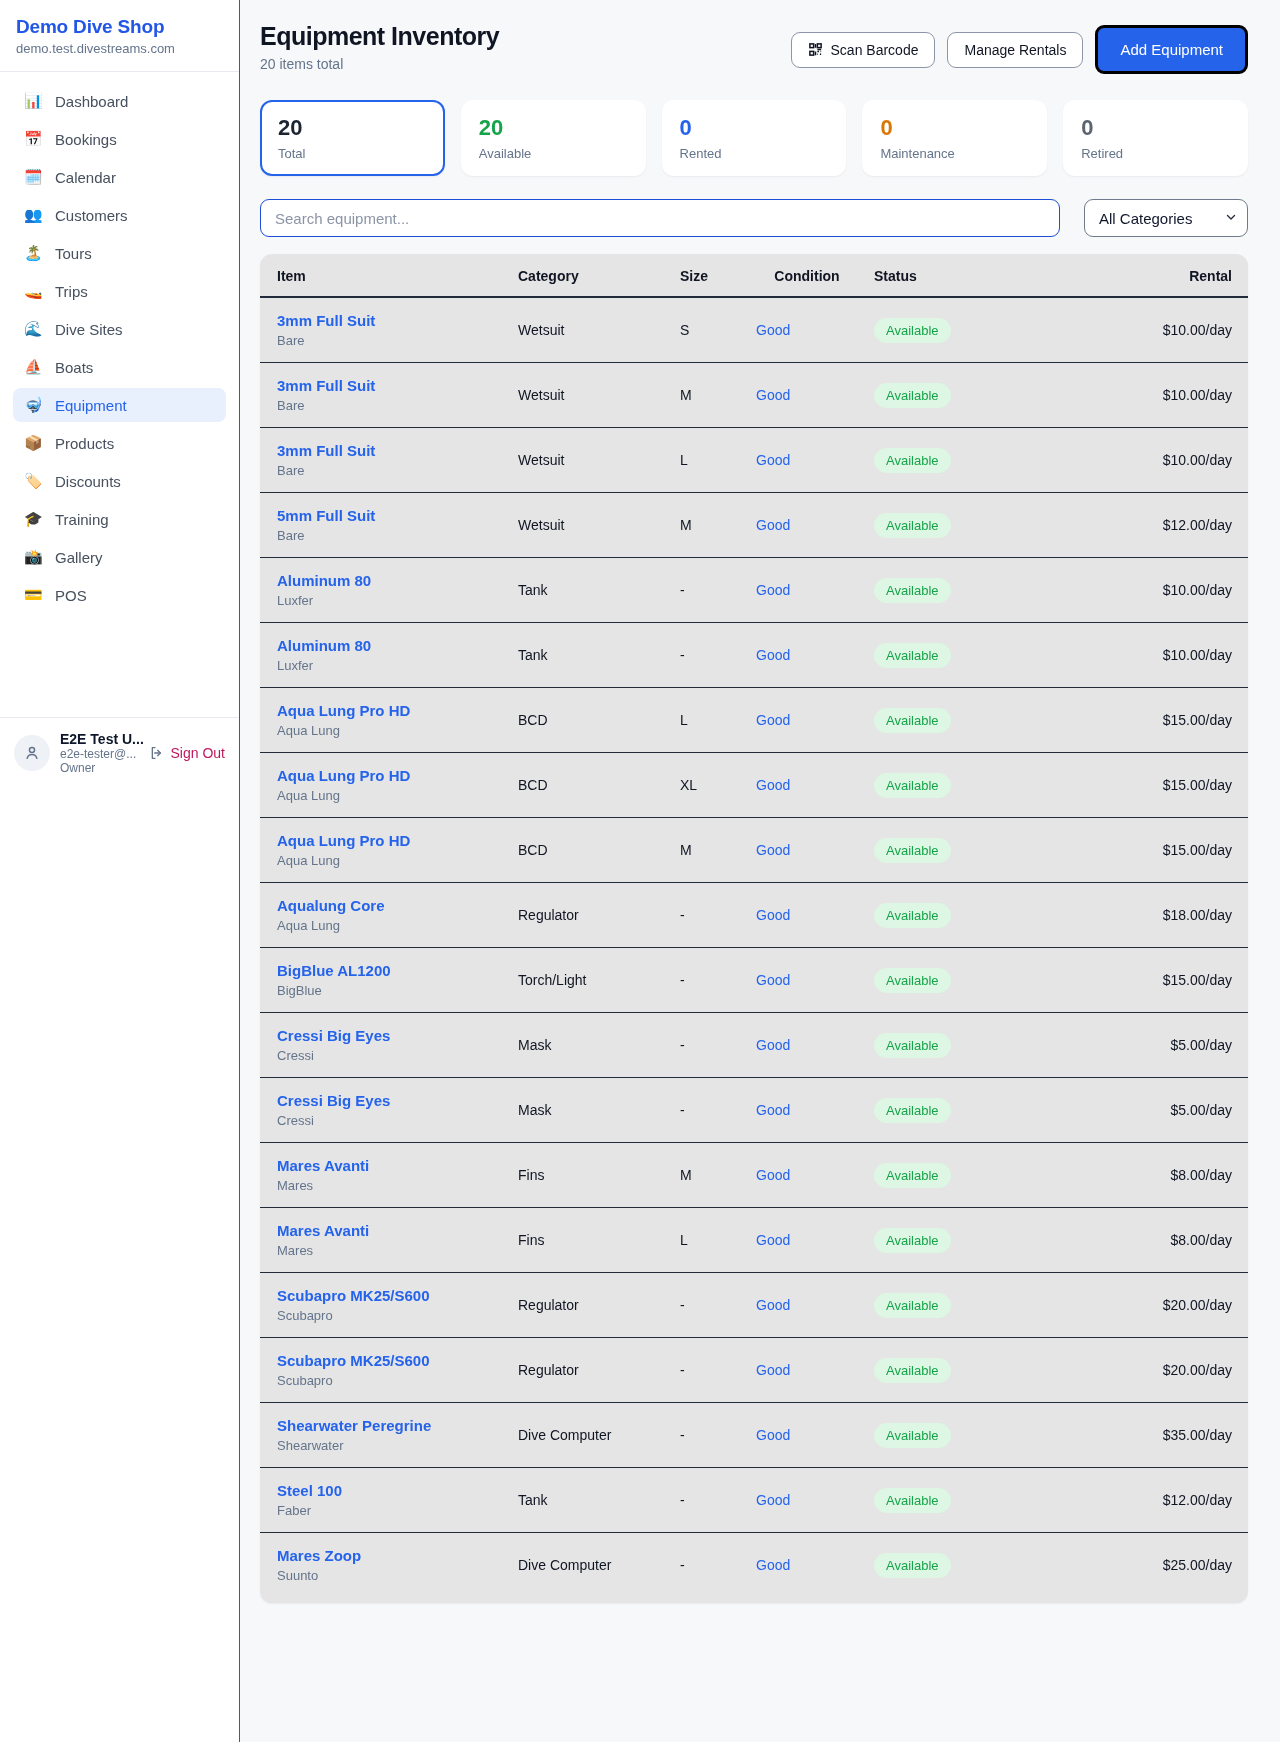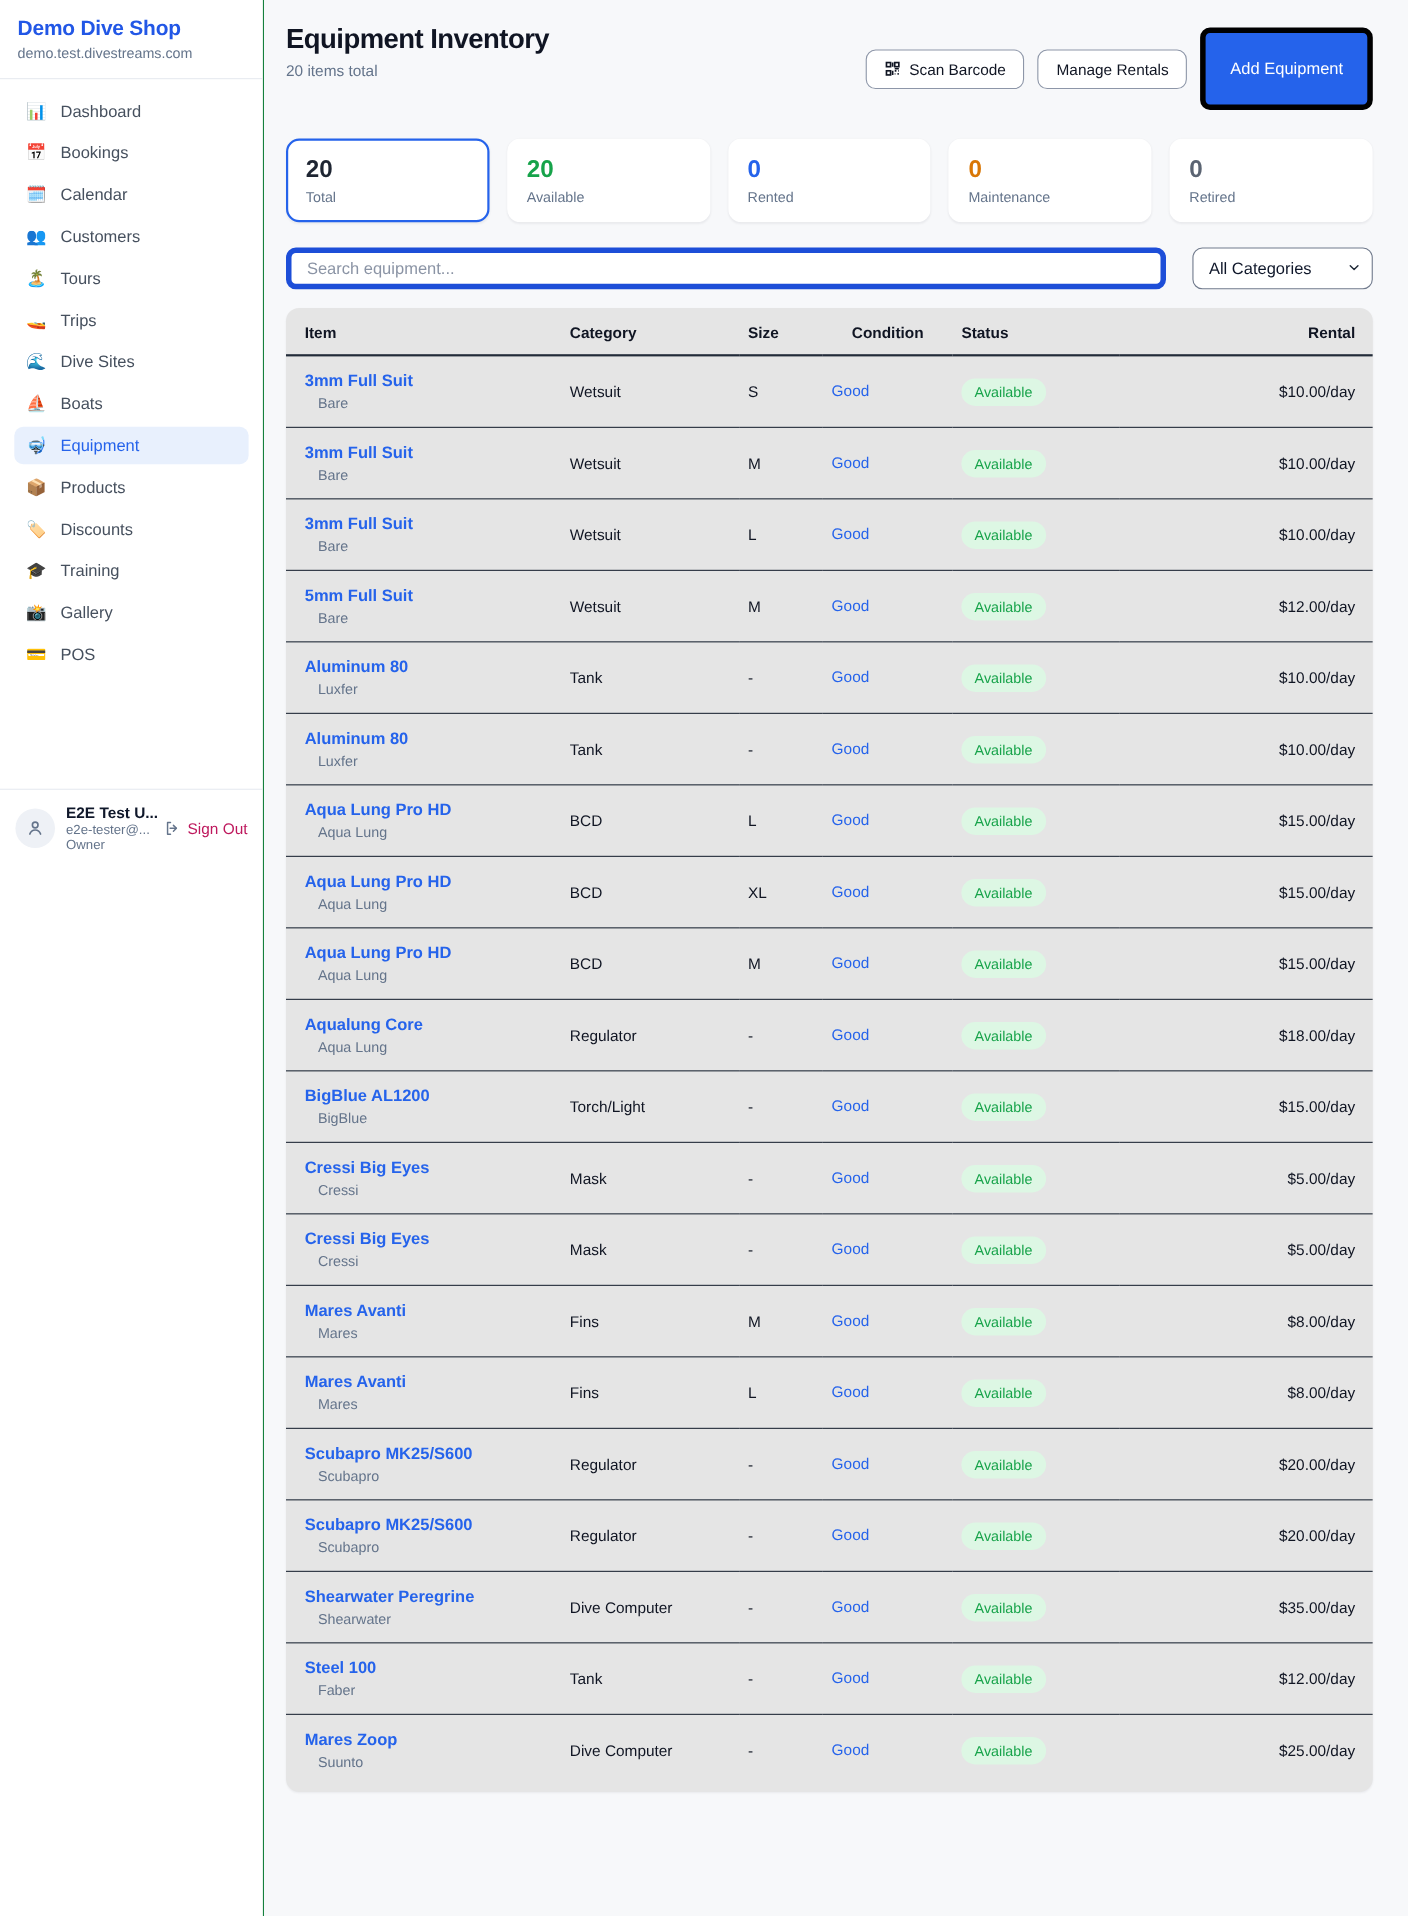--- a/index.html
+++ b/index.html
@@ -55,22 +55,22 @@
   .header-actions { display:flex; align-items:center; gap:12px; padding-top:3px; }
   .btn {
     font-family:inherit; font-size:14px; cursor:pointer; border-radius:9px;
     display:inline-flex; align-items:center; gap:8px;
   }
   .btn-outline {
     background:#ffffff; border:1px solid #8d96a8; color:#101523;
     padding:9px 16px; font-weight:500;
   }
   .btn-primary {
-    background:#2563eb; border:5px solid #000000; color:#ffffff;
-    padding:24px 22px; font-size:15px; font-weight:500;
+    background:#2563eb; border:3px solid #000000; color:#ffffff;
+    padding:13px 22px; font-size:15px; font-weight:500;
   }
 
   
   .stats { display:grid; grid-template-columns:repeat(5,1fr); gap:16px; margin-top:26px; }
   .stat-card {
     background:#ffffff; border-radius:12px; padding:13px 16px;
     box-shadow:0 1px 2px rgba(16,24,40,.06);
     border:2px solid transparent; cursor:pointer;
   }
   .stat-card.selected { border-color:#2563eb; }
@@ -78,21 +78,21 @@
   .stat-label { font-size:13px; color:#64748b; margin-top:5px; }
   .c-dark   { color:#1e2532; }
   .c-green  { color:#16a34a; }
   .c-blue   { color:#2563eb; }
   .c-orange { color:#d97706; }
   .c-gray   { color:#5b6472; }
 
   
   .filters { display:flex; gap:24px; margin-top:23px; }
   .search-input {
-    flex:1; height:38px; border:5px solid #1d4ed8; border-radius:9px;
+    flex:1; height:38px; border:1px solid #1d4ed8; border-radius:9px;
     padding:0 14px; font-size:15px; font-family:inherit; color:#0f172a; background:#fff;
   }
   .search-input::placeholder { color:#8b94a5; }
   .select-wrap { position:relative; width:164px; flex:none; }
   .category-select {
     width:100%; height:38px; border:1px solid #707a8c; border-radius:9px;
     background:#fff; font-size:15px; font-family:inherit; color:#0f172a;
     padding:0 28px 0 14px; appearance:none; -webkit-appearance:none; cursor:pointer;
   }
   .select-chevron { position:absolute; right:10px; top:11px; pointer-events:none; color:#1f2937; }
@@ -111,21 +111,21 @@
   th.col-item { width:250px; padding-left:17px; }
   th.col-category { width:162px; }
   th.col-size { width:76px; }
   th.col-condition { width:118px;text-align:center; }
   th.col-status { width:152px; }
   th.col-rental { text-align:right; padding-right:16px; }
   tbody td { padding:14px 8px; border-bottom:1px solid #222b39; vertical-align:middle; }
   tbody tr:last-child td { border-bottom:none; }
   td.cell-item { padding-left:17px; }
   .item-name { color:#2563eb; font-size:15px; font-weight:600; cursor:pointer; }
-  .item-brand { color:#64748b; font-size:13px; margin-top:4px;margin-left:12px; }
+  .item-brand { color:#64748b; font-size:13px; margin-top:4px; }
   .cell-category, .cell-size { font-size:14px; color:#101523; }
   .condition-link { color:#2563eb; font-size:14px; cursor:pointer; }
   .status-pill {
     display:inline-block; background:#ddf7e4; color:#17a34a;
     font-size:13px; padding:5px 12px; border-radius:999px;
   }
   .cell-rental { text-align:right; padding-right:16px; font-size:14px; color:#101523; }
 </style>
 </head>
 <body>

